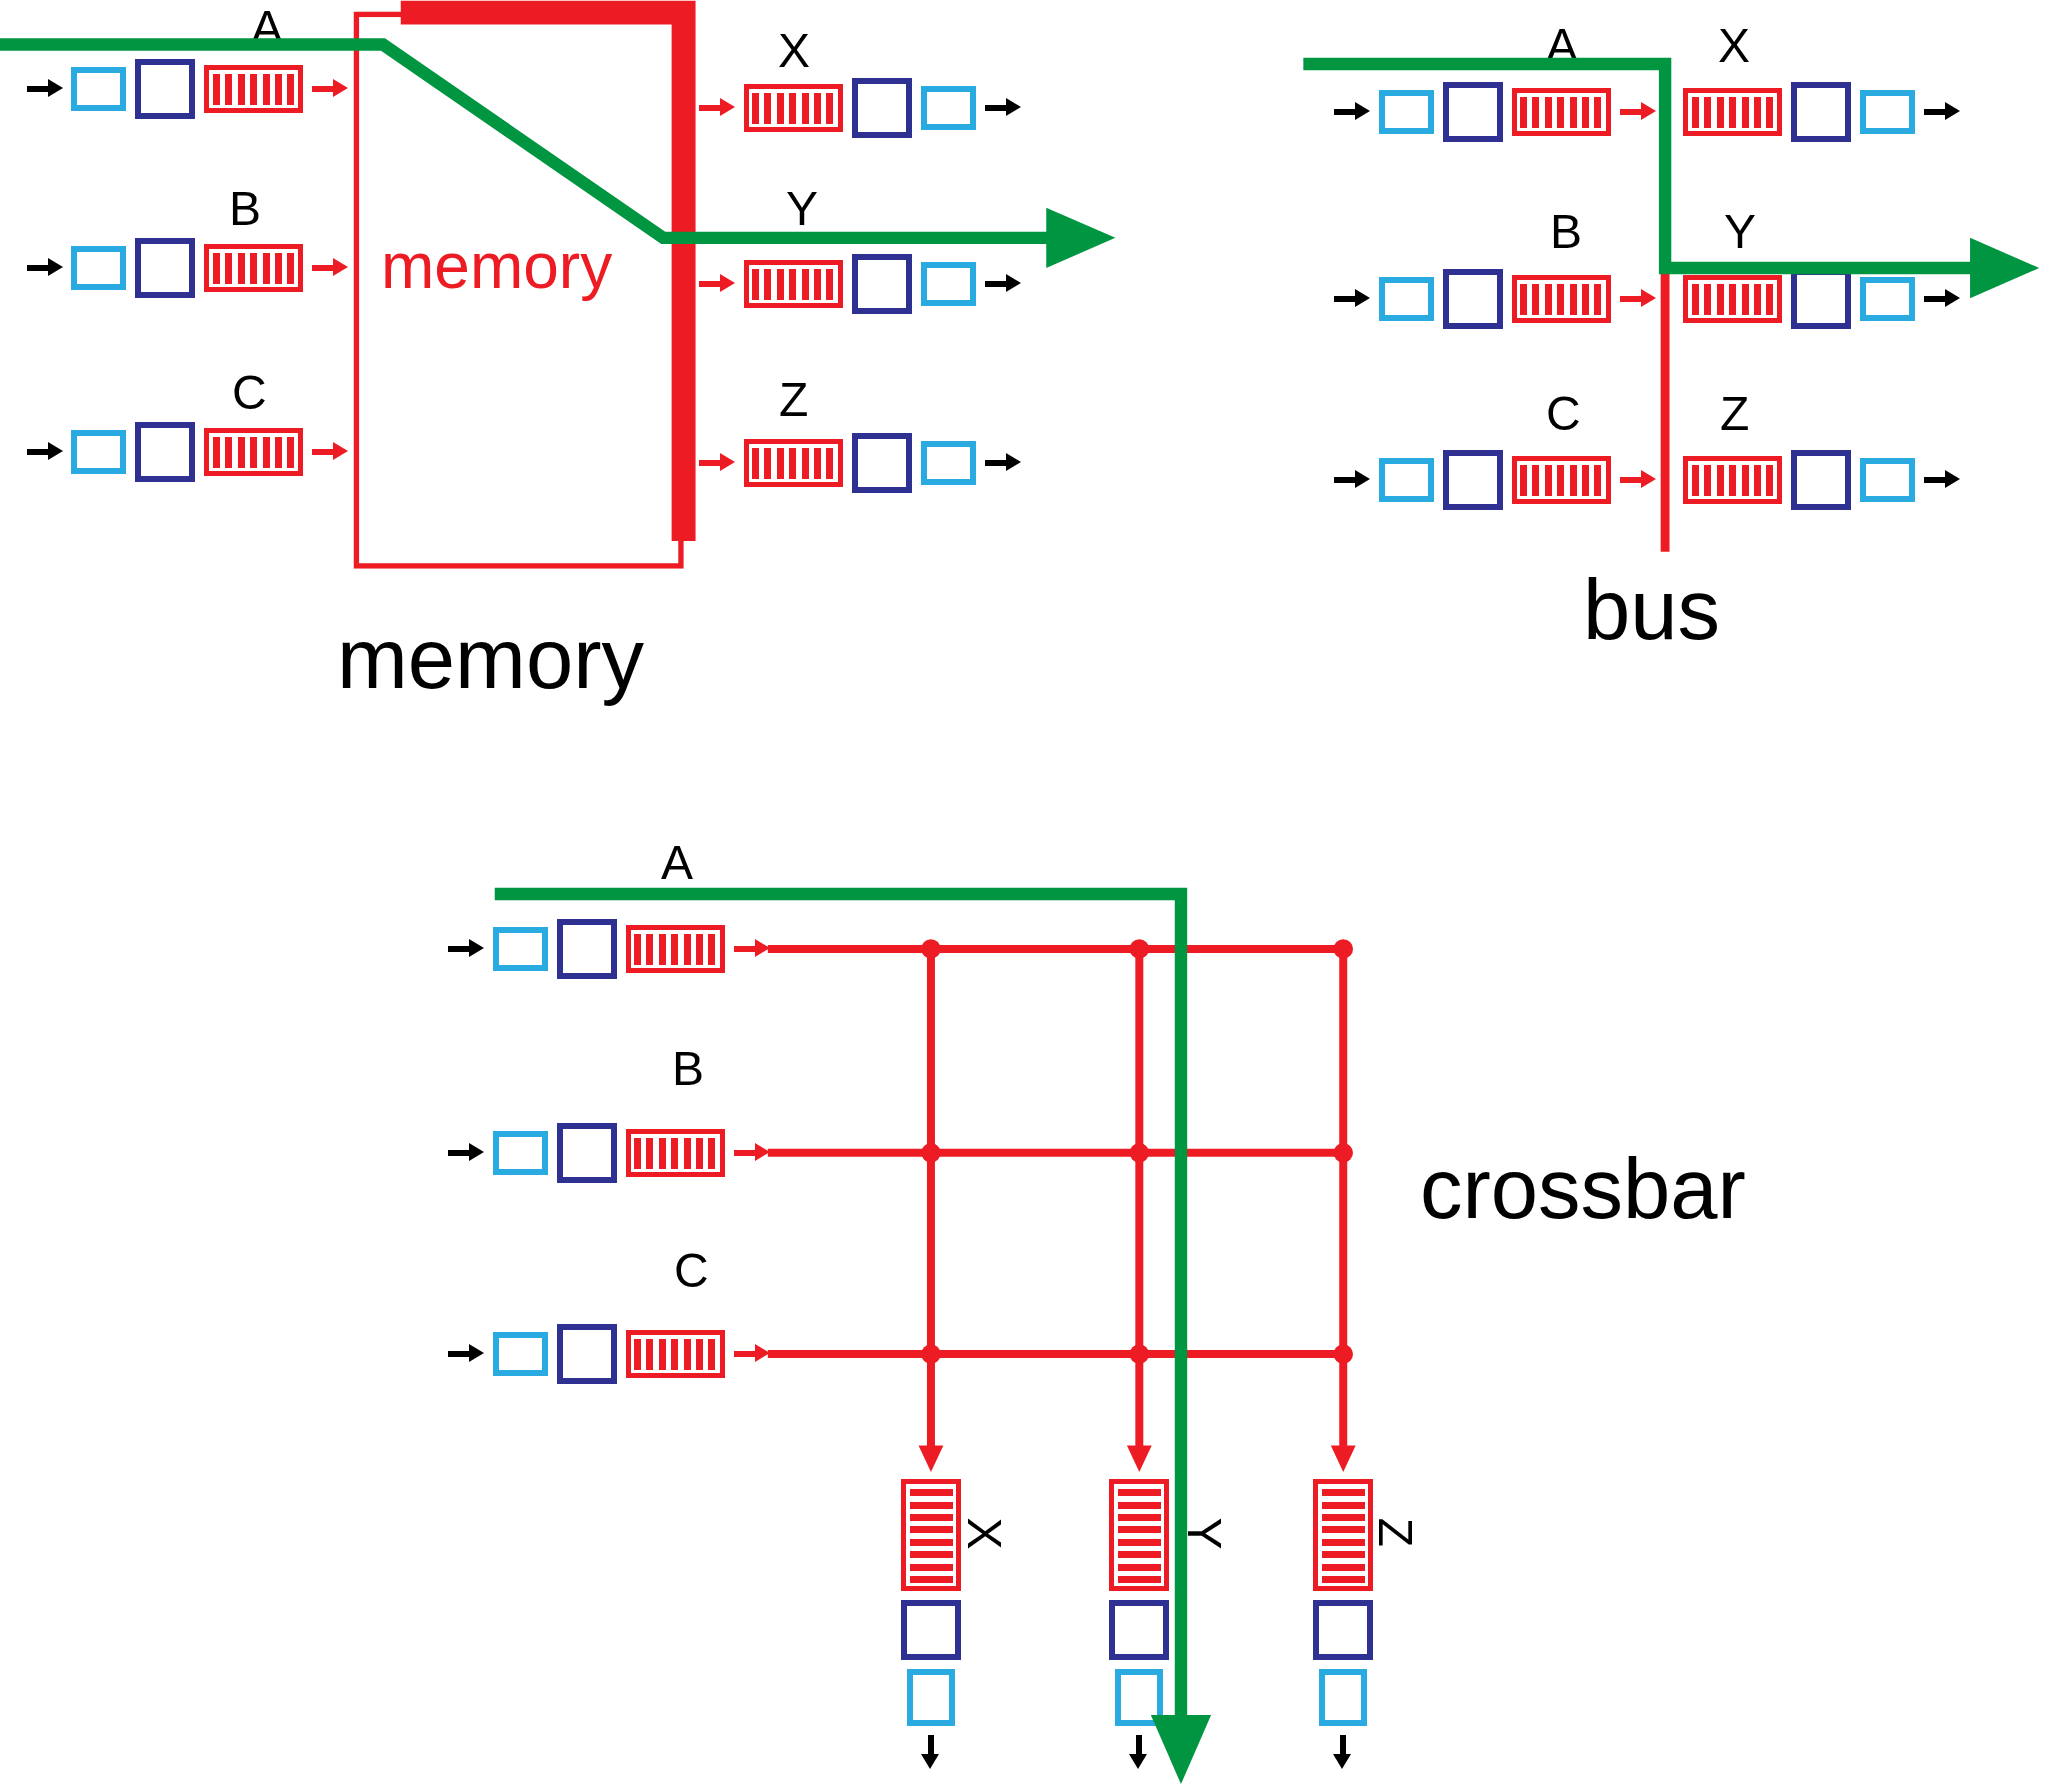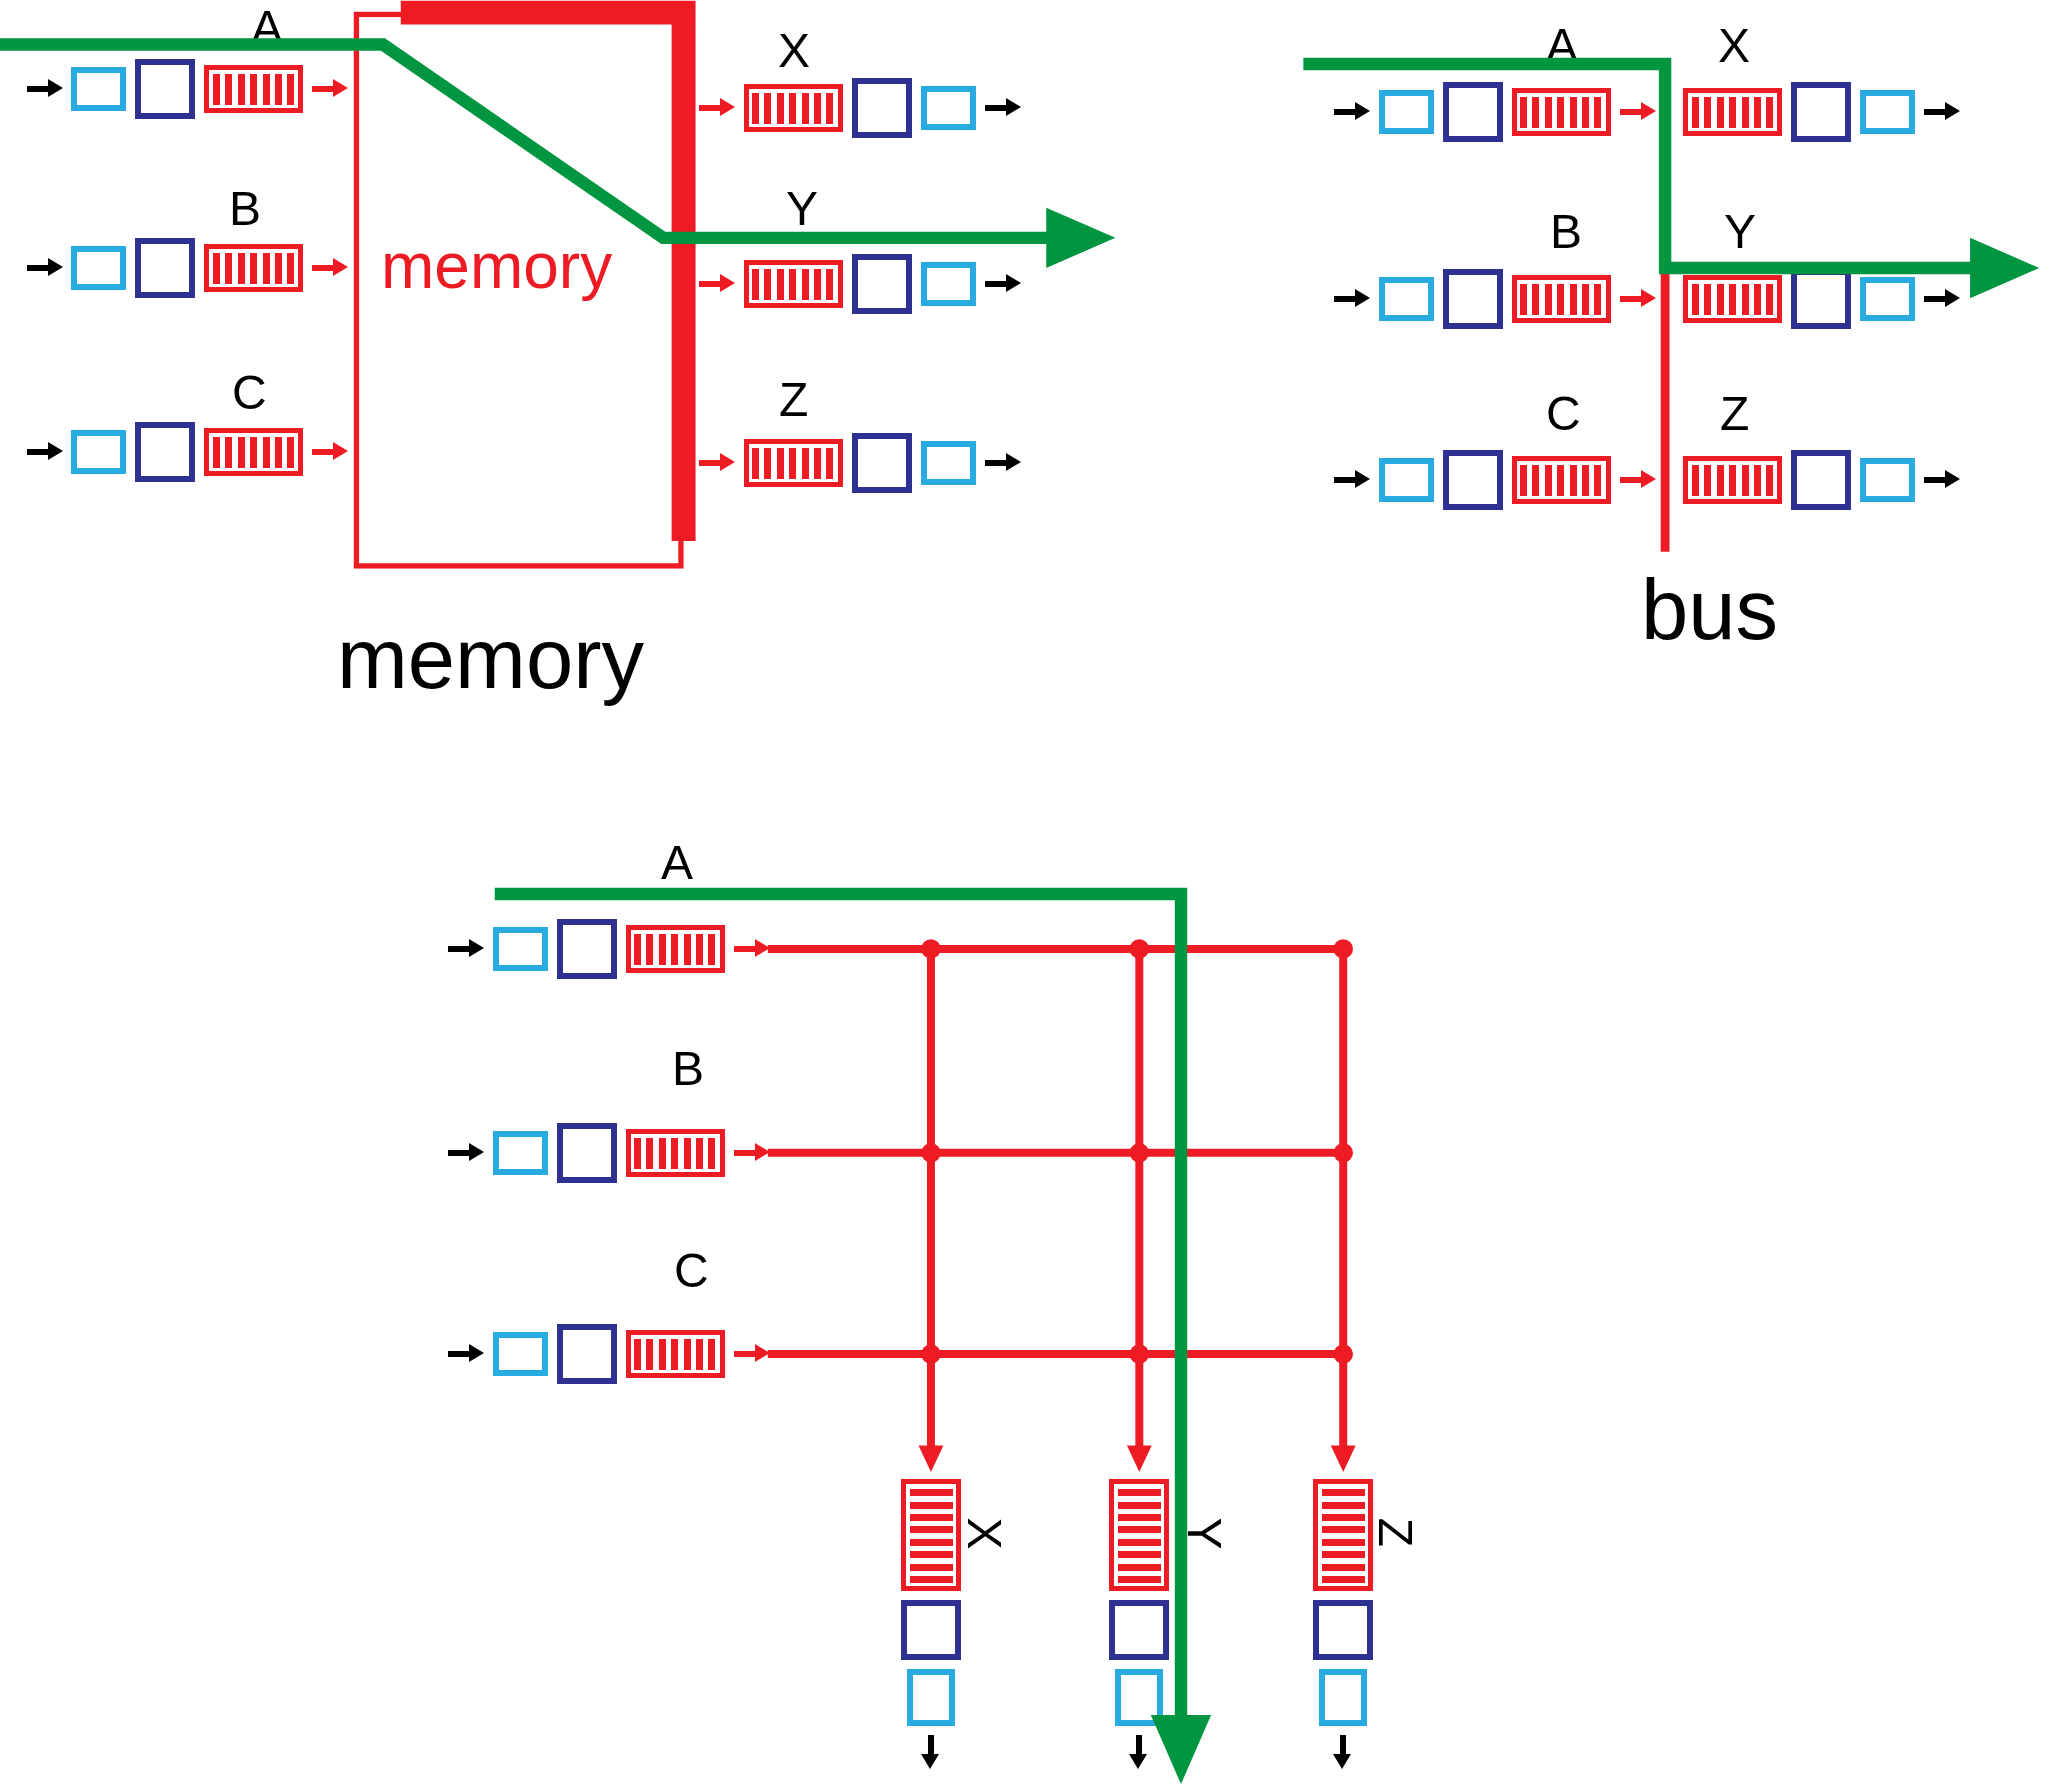--- a/index.html
+++ b/index.html
@@ -144,21 +144,21 @@
     <span class="arr"></span>
   </div>
 
   <div class="lbl" style="left:1546px;top:19.5px">A</div>
   <div class="lbl" style="left:1550px;top:206px">B</div>
   <div class="lbl" style="left:1546px;top:388px">C</div>
   <div class="lbl" style="left:1718px;top:19.5px">X</div>
   <div class="lbl" style="left:1724px;top:206px">Y</div>
   <div class="lbl" style="left:1720px;top:388px">Z</div>
 
-  <div class="title" style="left:1641px;top:567px">bus</div>
+  <div class="title" style="left:1583px;top:567px">bus</div>
 
   <div class="port" style="left:448px;top:919px">
     <span class="arr"></span>
     <span class="sq-lb"></span>
     <span class="sq-nv"></span>
     <span class="queue"></span>
     <span class="arr red"></span>
   </div>
   <div class="port" style="left:448px;top:1123px">
     <span class="arr"></span>
@@ -194,20 +194,21 @@
     <span class="arr-d"></span>
   </div>
 
   <div class="lbl" style="left:661px;top:837px">A</div>
   <div class="lbl" style="left:672px;top:1043px">B</div>
   <div class="lbl" style="left:674px;top:1245px">C</div>
   <div class="lbl rot" style="left:968px;top:1507px">X</div>
   <div class="lbl rot" style="left:1188px;top:1507px">Y</div>
   <div class="lbl rot" style="left:1380px;top:1506px">Z</div>
 
+  <div class="title" style="left:1420px;top:1146px">crossbar</div>
 
   <svg class="overlay" width="2049" height="1787" viewBox="0 0 2311 2015">
 
     <rect class="thin-red" x="402" y="16" width="366" height="622"></rect>
     <path class="thick-red" d="M452 14 H771 V610"></path>
 
     <line class="rl" style="stroke-width:10" x1="1878" y1="76" x2="1878" y2="622"></line>
 
     <g>
       <line class="rl" x1="866" y1="1070" x2="1515" y2="1070"></line>

